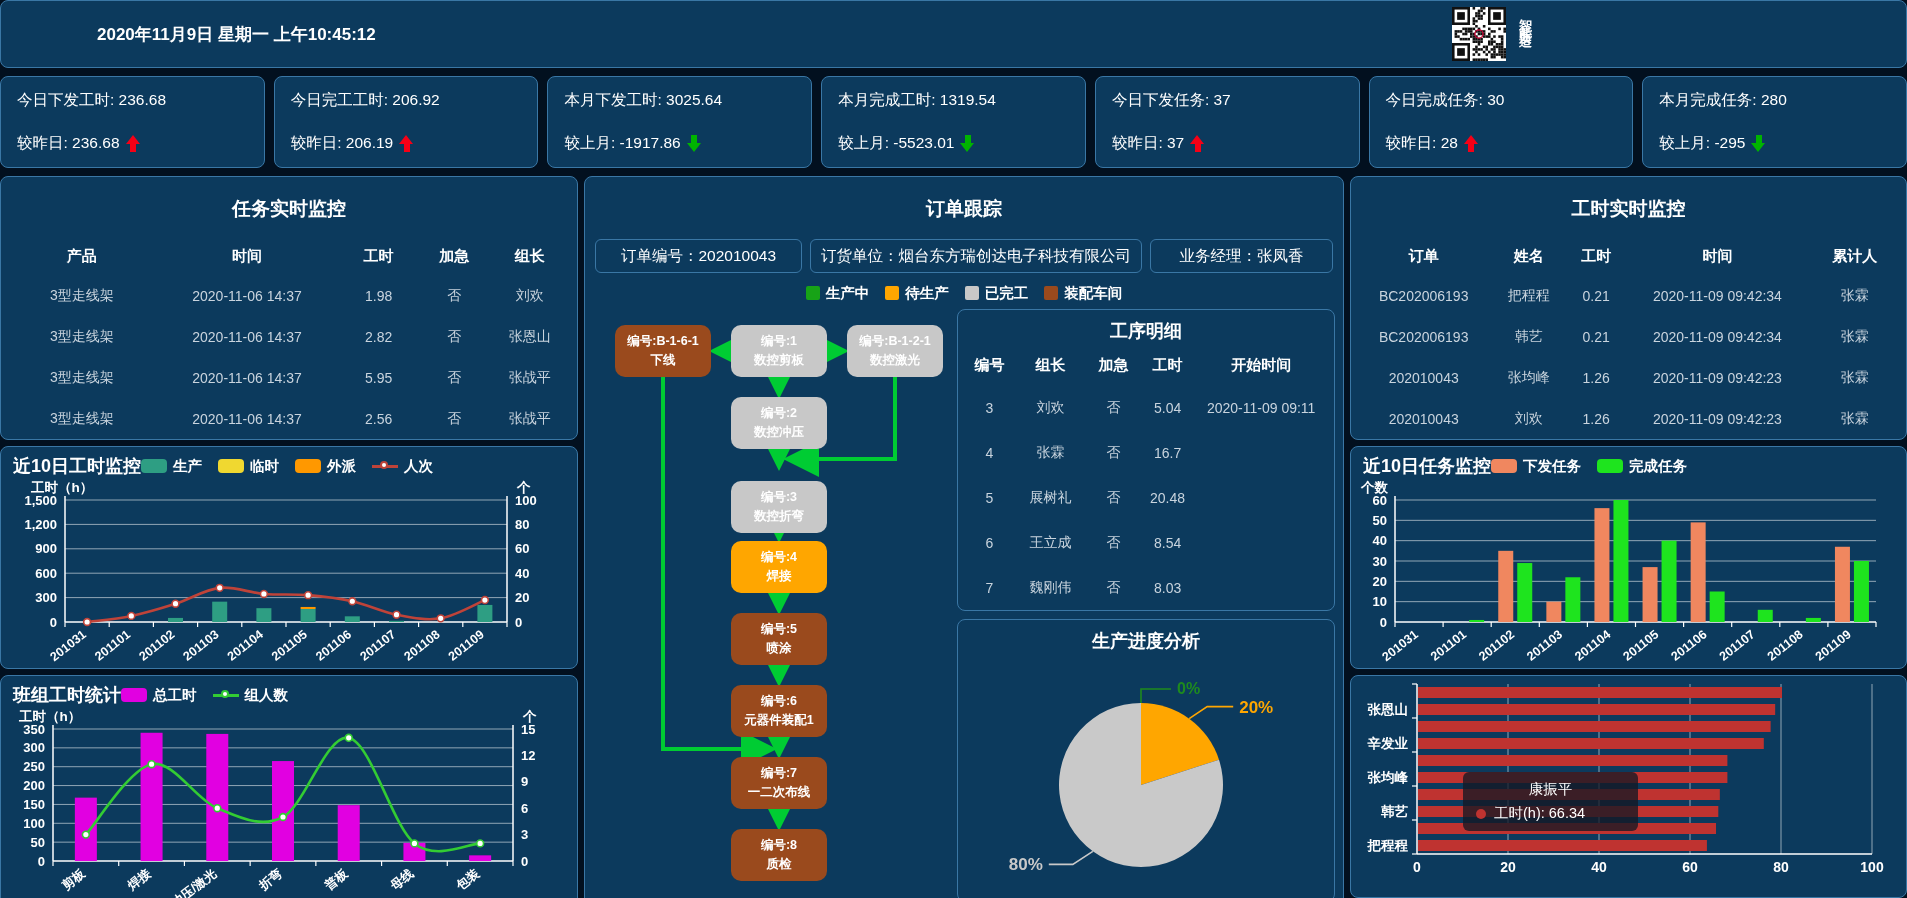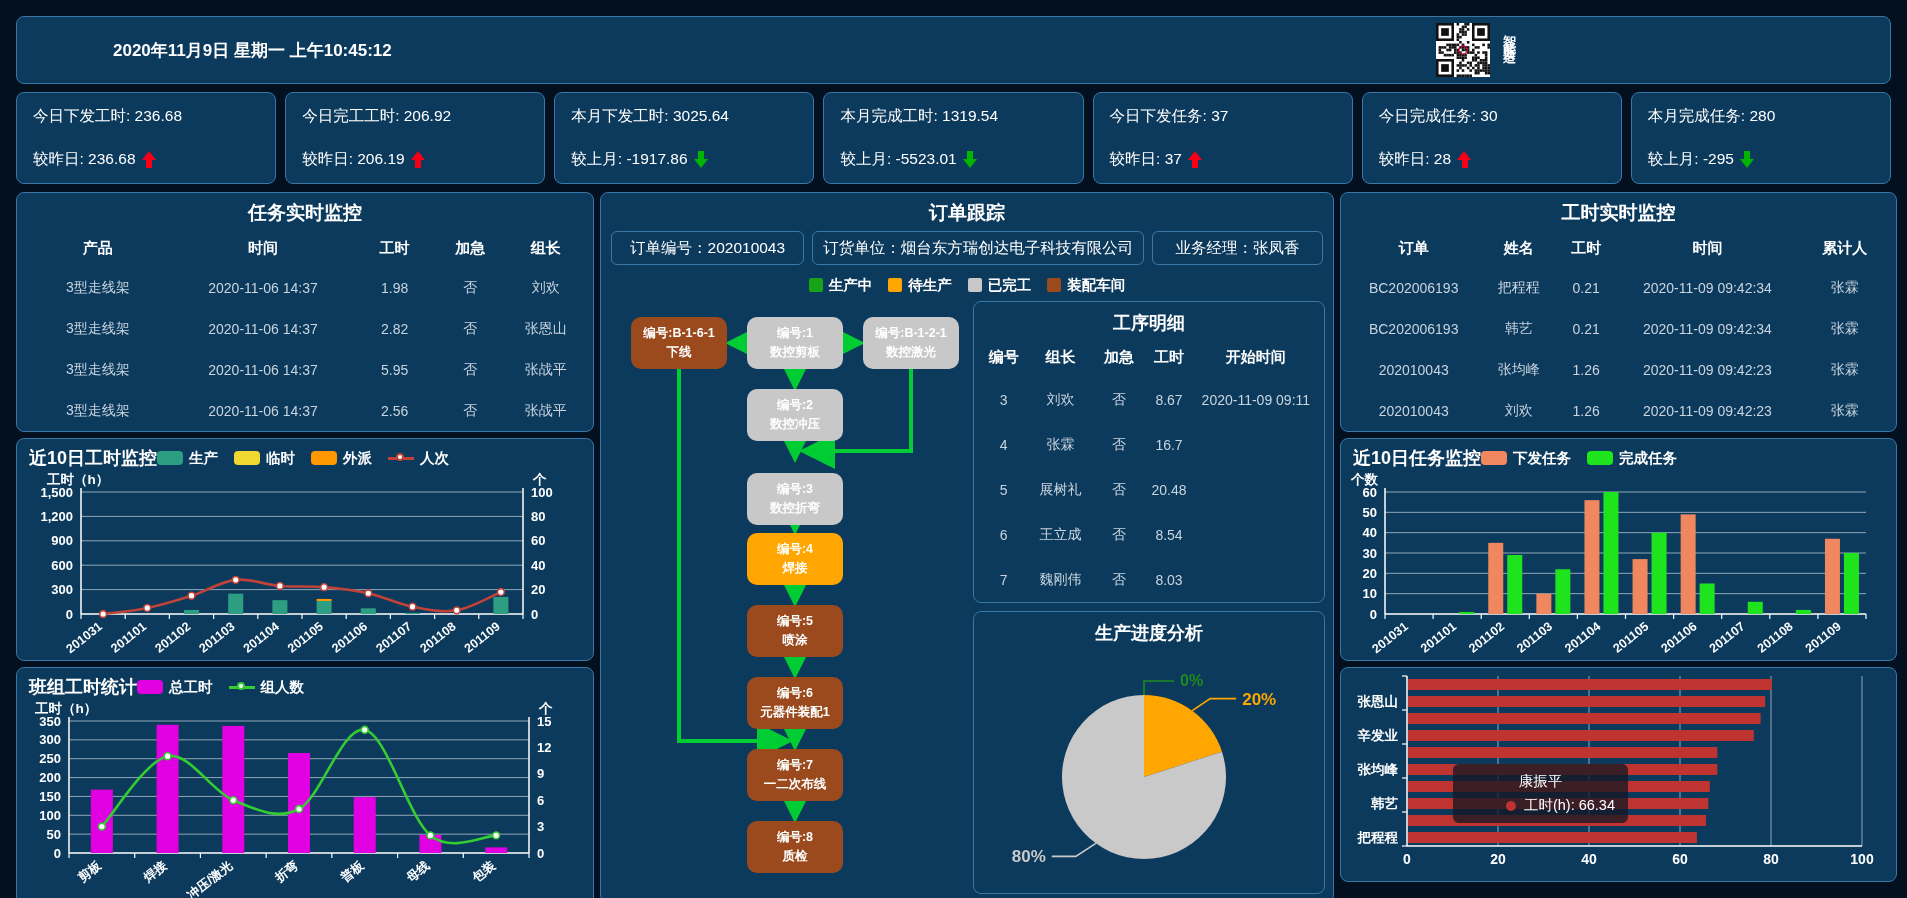--- a/index.html
+++ b/index.html
@@ -1,18 +1,18 @@
 <!DOCTYPE html>
 <html><head>
 <meta charset="utf-8">
 <style>
   html,body{margin:0;padding:0;background:#02101f;}
   body{width:1907px;height:898px;overflow:hidden;font-family:"Liberation Sans","DejaVu Sans",sans-serif;color:#fff;}
   *{box-sizing:border-box;}
-  .board{width:1907px;height:898px;padding:16px;display:flex;flex-direction:column;gap:8px;}
+  .board{width:1907px;height:898px;padding:0;display:flex;flex-direction:column;gap:8px;}
   .panel{background:#0c3a5d;border:1px solid #3a77a5;border-radius:8px;position:relative;}
   
   .header{flex:0 0 68px;display:flex;align-items:center;}
   .h-date{margin-left:96px;font-size:17px;font-weight:700;}
   .h-title{position:absolute;left:50%;transform:translateX(-50%);font-size:29px;font-weight:700;letter-spacing:1px;white-space:nowrap;}
   .h-right{position:absolute;right:372px;top:6px;display:flex;gap:10px;align-items:flex-start;}
   .qr{width:54px;height:54px;background:#fff;}
   .qr-label{writing-mode:vertical-rl;font-size:13px;letter-spacing:5px;font-weight:700;margin-top:2px;}
   
   .kpi-row{flex:0 0 92px;display:flex;gap:9px;}
@@ -25,21 +25,21 @@
   .arr.down::after{content:"";position:absolute;left:4.5px;bottom:8px;width:6px;height:9px;background:#00b400;}
   
   .main{flex:1;display:flex;gap:6px;min-height:0;}
   .col{display:flex;flex-direction:column;gap:6px;min-height:0;}
   .col.left{flex:0 0 578px;}
   .col.mid{flex:1;}
   .col.right{flex:0 0 557px;}
   .p-a{flex:0 0 234px;}
   .p-b{flex:0 0 220px;}
   .p-c{flex:1;}
-  .t-center{margin:0;padding:7px 0 3px;text-align:center;font-size:19px;font-weight:700;}
+  .t-center{margin:12px;padding:7px 0 3px;text-align:center;font-size:19px;font-weight:700;}
   .chart-head{display:flex;justify-content:flex-start;align-items:center;padding:7px 14px 0 12px;}
   .chart-head h3{margin:0;font-size:18px;font-weight:700;}
   .legend{display:flex;gap:16px;align-items:center;}
   .legend-item{display:flex;gap:6px;align-items:center;font-size:14.5px;font-weight:700;}
   .chip{width:26px;height:14px;border-radius:4px;display:inline-block;}
   .sq{width:14px;height:14px;border-radius:2px;display:inline-block;}
   .linedot{position:relative;width:26px;height:14px;display:inline-block;}
   .linedot .ln{position:absolute;left:0;top:5.5px;width:26px;height:3px;}
   .linedot .dt{position:absolute;left:8px;top:2px;width:8px;height:8px;border-radius:50%;background:#fff;border:2px solid;}
   
@@ -59,21 +59,21 @@
   .order-sub{flex:1;display:flex;flex-direction:column;gap:8px;margin:0 8px 8px 0;min-height:0;}
   .subbox{border:1px solid #3a77a5;border-radius:8px;}
   .subbox h3{margin:0;text-align:center;font-size:18px;font-weight:700;padding:9px 0 2px;}
   .sub-proc{flex:0 0 298px;}
   .sub-pie{flex:1;display:flex;flex-direction:column;}
   .pie-host{flex:1;display:flex;justify-content:center;}
   
   .chart-wrap{position:relative;}
   .tooltip{position:absolute;left:112px;top:96px;min-width:175px;background:rgba(22,24,36,0.78);border-radius:6px;padding:8px 13px;font-size:14.5px;z-index:5;}
   .tt-name{text-align:center;margin-bottom:5px;}
-  .tt-row{display:flex;align-items:center;gap:8px;justify-content:flex-end;}
+  .tt-row{display:flex;align-items:center;gap:8px;}
   .tt-dot{width:10px;height:10px;border-radius:50%;background:#bf3330;flex:0 0 10px;}
 </style>
 </head>
 <body>
 
 <div class="board">
 
   <div class="panel header">
     <div class="h-date">2020年11月9日 星期一 上午10:45:12</div>
     <div class="h-right">
@@ -580,21 +580,21 @@
                     <span class="tcell" style="width: 13%;">编号</span>
                     <span class="tcell" style="width: 21%;">组长</span>
                     <span class="tcell" style="width: 14%;">加急</span>
                     <span class="tcell" style="width: 16%;">工时</span>
                     <span class="tcell" style="width: 36%;">开始时间</span>
                   </div>
                   <div class="trow" style="height: 45px;">
                     <span class="tcell" style="width: 13%;">3</span>
                     <span class="tcell" style="width: 21%;">刘欢</span>
                     <span class="tcell" style="width: 14%;">否</span>
-                    <span class="tcell" style="width: 16%;">8.67</span>
+                    <span class="tcell" style="width: 16%;">5.04</span>
                     <span class="tcell" style="width: 36%;">2020-11-09 09:11</span>
                   </div>
                   <div class="trow" style="height: 45px;">
                     <span class="tcell" style="width: 13%;">4</span>
                     <span class="tcell" style="width: 21%;">张霖</span>
                     <span class="tcell" style="width: 14%;">否</span>
                     <span class="tcell" style="width: 16%;">16.7</span>
                     <span class="tcell" style="width: 36%;"></span>
                   </div>
                   <div class="trow" style="height: 45px;">

